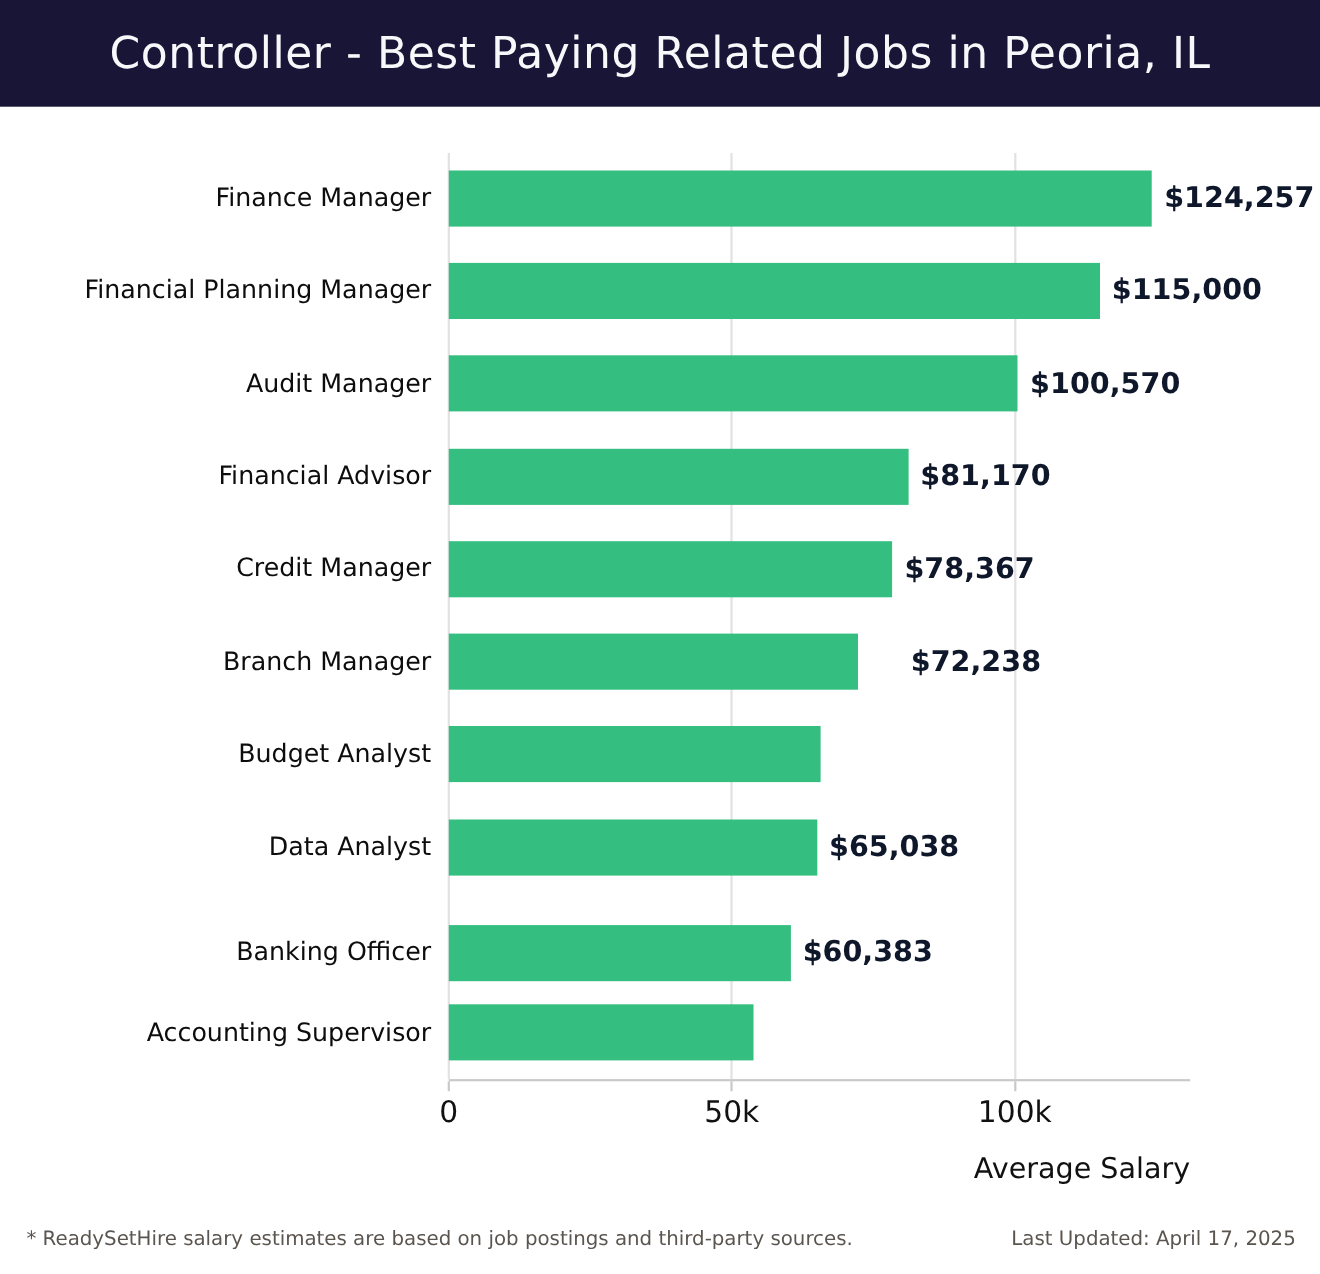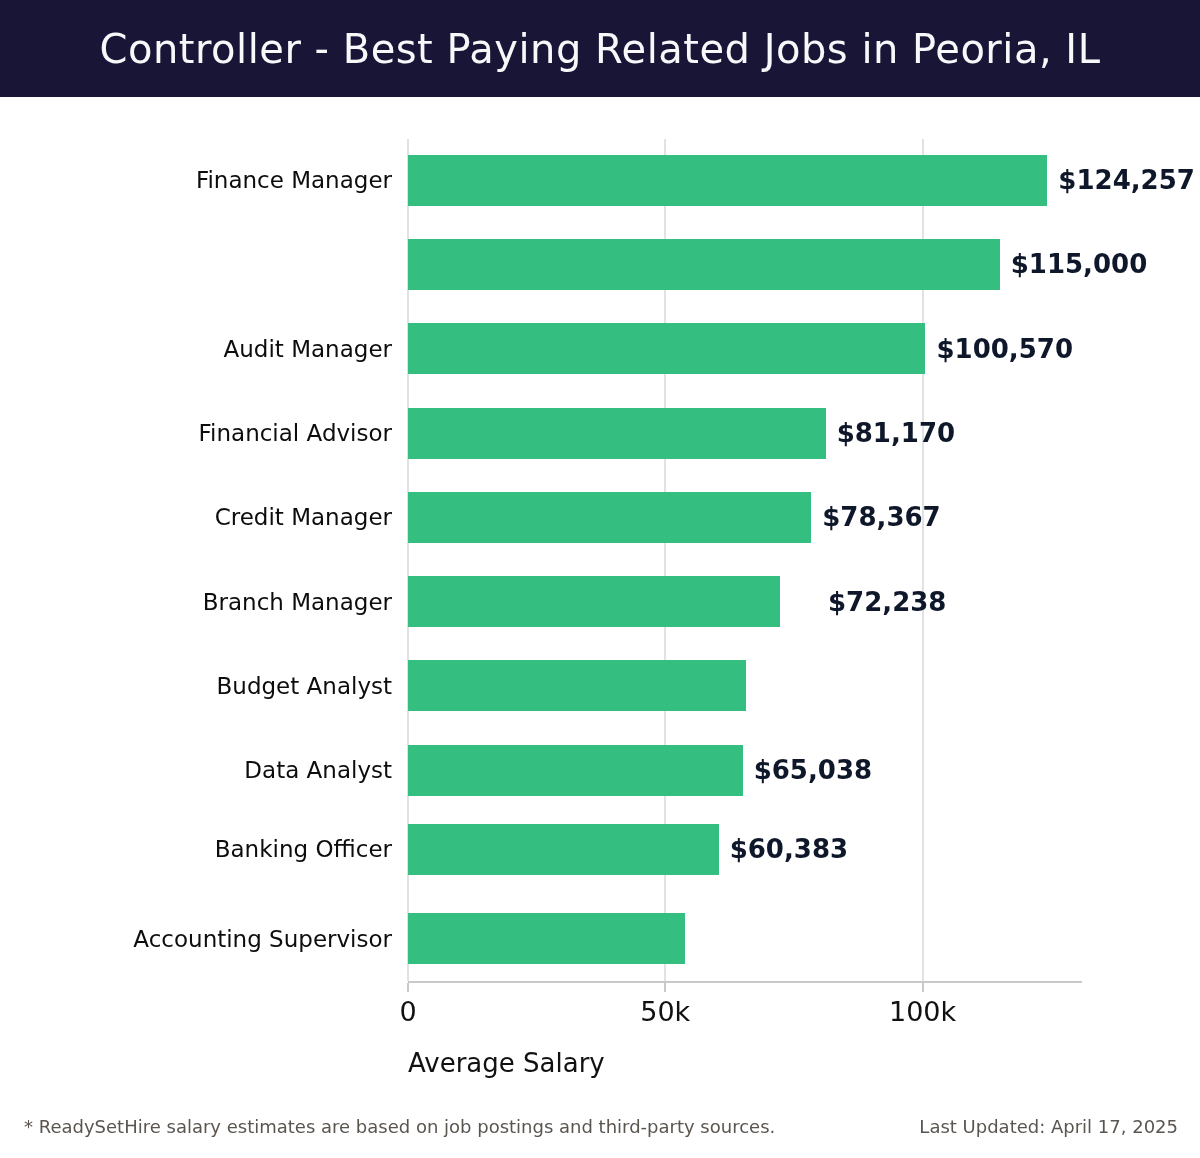--- a/index.html
+++ b/index.html
@@ -76,21 +76,21 @@
     display: flex; align-items: center;
     font-size: 26px;
     font-weight: 700;
     color: #0f172a;
     white-space: nowrap;
   }
 
   .xlabel {
     position: absolute;
     top: 1048px; left: 408px; width: 674px;
-    text-align: left;
+    text-align: right;
     font-size: 26px;
     color: #111111;
   }
 
   
   .footer {
     position: absolute;
     left: 24px; right: 22px; top: 1116px;
     display: flex; justify-content: space-between; align-items: baseline;
     font-size: 18px;
@@ -114,20 +114,21 @@
         <div class="gridline" style="left: 664.274px;"></div>
         <div class="gridline" style="left: 921.548px;"></div>
       </div>
     <div id="rows-layer">
         <div class="row" style="top: 138px; height: 84.3px;">
           <div class="cat-label">Finance Manager</div>
           <div class="bar" style="left: 408px; top: 16.65px; width: 639.362px; height: 51px; background: rgb(52, 190, 128);"></div>
           <div class="val-label" style="left: 1058.36px;">$124,257</div>
         </div>
         <div class="row" style="top: 222.3px; height: 84.3px;">
+          <div class="cat-label">Financial Planning Manager</div>
           <div class="bar" style="left: 408px; top: 16.65px; width: 591.73px; height: 51px; background: rgb(52, 190, 128);"></div>
           <div class="val-label" style="left: 1010.73px;">$115,000</div>
         </div>
         <div class="row" style="top: 306.6px; height: 84.3px;">
           <div class="cat-label">Audit Manager</div>
           <div class="bar" style="left: 408px; top: 16.65px; width: 517.481px; height: 51px; background: rgb(52, 190, 128);"></div>
           <div class="val-label" style="left: 936.481px;">$100,570</div>
         </div>
         <div class="row" style="top: 390.9px; height: 84.3px; text-align: center;">
           <div class="cat-label">Financial Advisor</div>
@@ -146,21 +147,21 @@
         </div>
         <div class="row" style="top: 643.8px; height: 84.3px;">
           <div class="cat-label">Budget Analyst</div>
           <div class="bar" style="left: 408px; top: 16.65px; width: 337.976px; height: 51px; background: rgb(52, 190, 128);"></div>
         </div>
         <div class="row" style="top: 728.1px; height: 84.3px;">
           <div class="cat-label">Data Analyst</div>
           <div class="bar" style="left: 408px; top: 16.65px; width: 334.652px; height: 51px; background: rgb(52, 190, 128);"></div>
           <div class="val-label" style="left: 753.652px;">$65,038</div>
         </div>
-        <div class="row" style="top: 807px; height: 84.3px;">
+        <div class="row" style="top: 824px; height: 84.3px;">
           <div class="cat-label">Banking Officer</div>
           <div class="bar" style="left: 408px; top: 16.65px; width: 310.7px; height: 51px; background: rgb(52, 190, 128);"></div>
           <div class="val-label" style="left: 729.7px;">$60,383</div>
         </div>
         <div class="row" style="top: 896.7px; height: 84.3px;">
           <div class="cat-label">Accounting Supervisor</div>
           <div class="bar" style="left: 408px; top: 16.65px; width: 276.601px; height: 51px; background: rgb(52, 190, 128);"></div>
         </div>
       </div>
     <div class="axis-line"></div>

